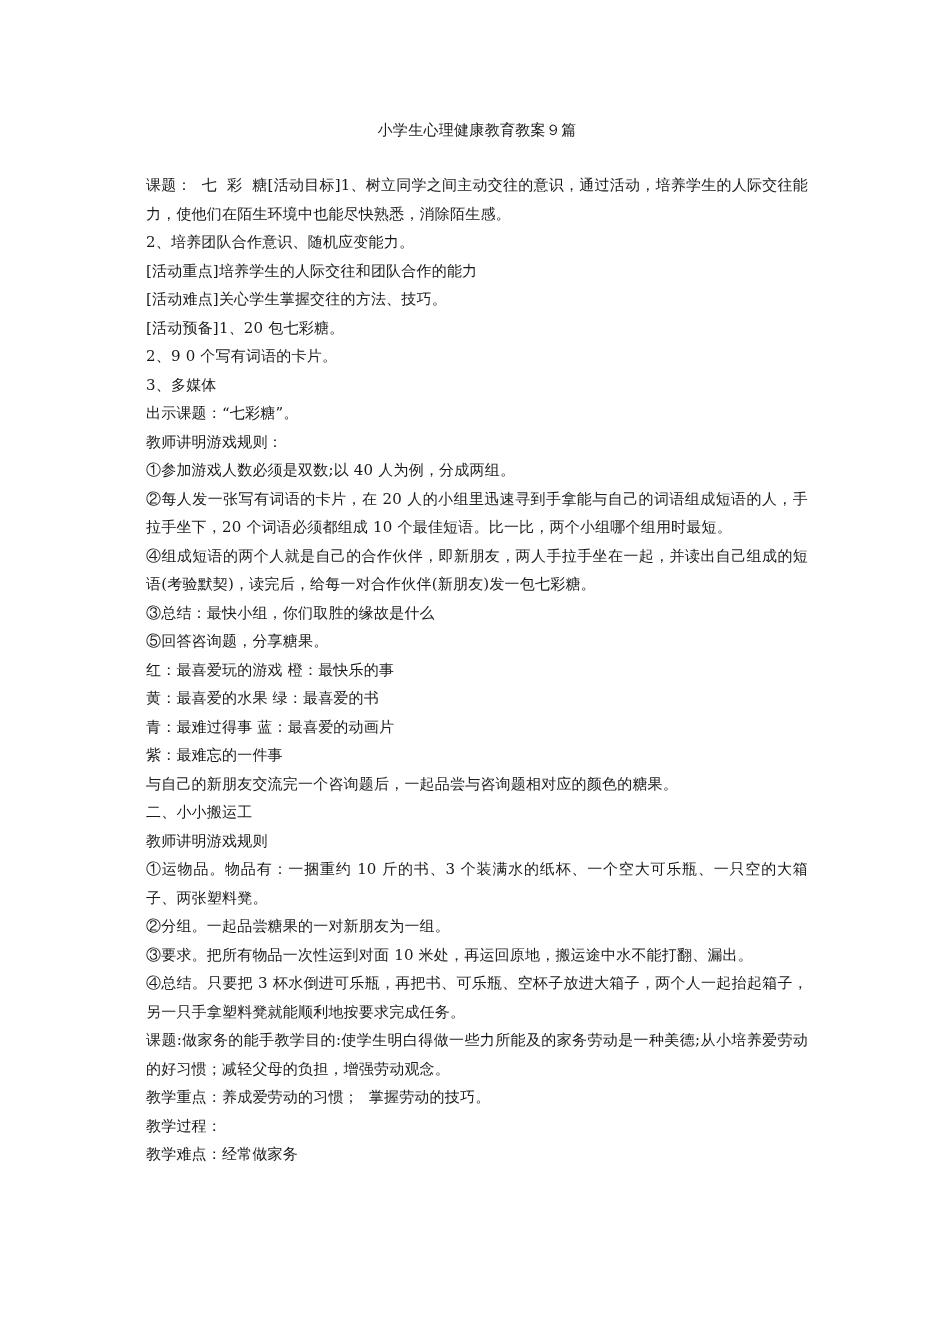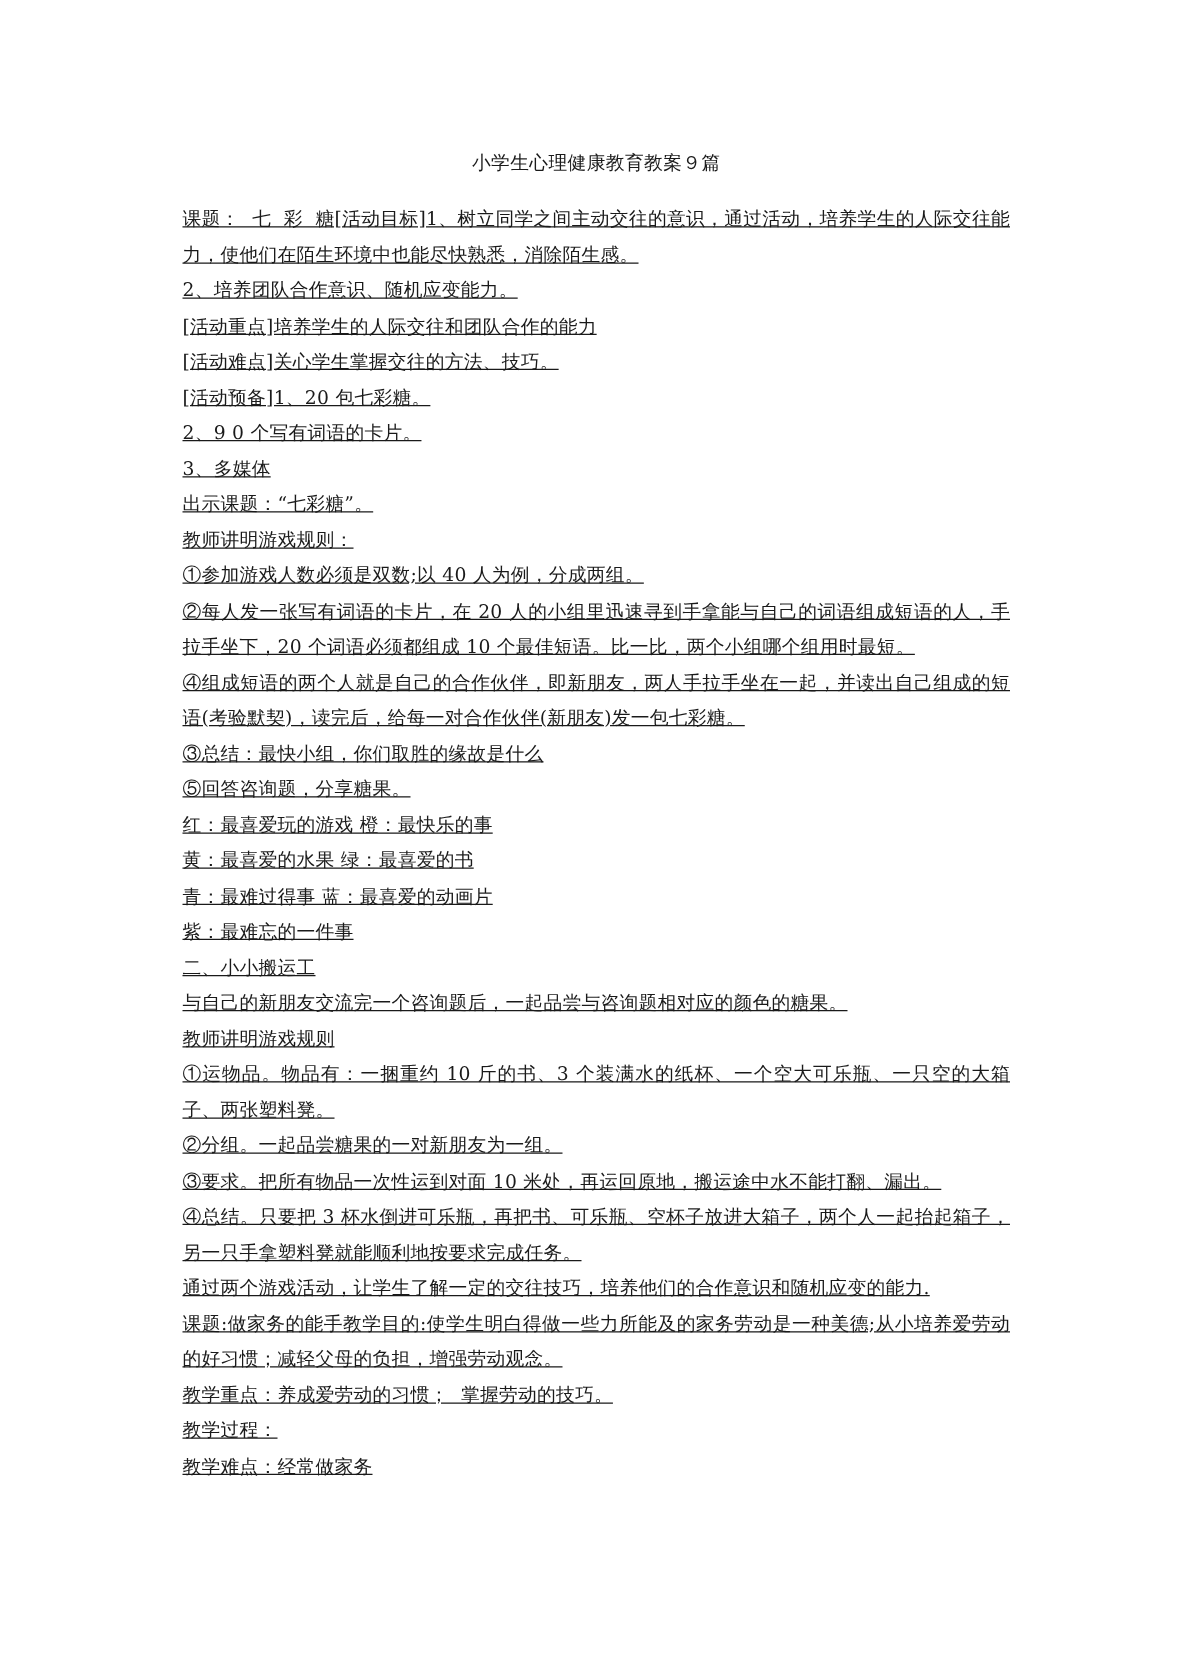--- a/index.html
+++ b/index.html
@@ -19,33 +19,32 @@
       position: absolute;
       left: 146px;
       top: 117px;
       width: 662px;
     }
     .title {
       text-align: center;
       font-size: 15px;
       line-height: 26px;
       height: 26px;
-      margin-bottom: 18px;
+      margin-bottom: 28px;
       letter-spacing: 0.3px;
     }
     .para {
       font-size: 15px;
       line-height: 28.5px;
       text-align: justify;
       text-justify: inter-character;
       letter-spacing: 0.2px;
       margin: 0;
       white-space: pre-wrap;
       word-break: break-all;
-      text-decoration: underline;
     }
   </style>
 </head>
 <body>
 
 <div class="page">
   <div class="title">小学生心理健康教育教案９篇</div>
   <div>
     <p class="para">课题：  七  彩  糖[活动目标]1、树立同学之间主动交往的意识，通过活动，培养学生的人际交往能力，使他们在陌生环境中也能尽快熟悉，消除陌生感。</p>
     <p class="para">2、培养团队合作意识、随机应变能力。</p>
@@ -58,26 +57,25 @@
     <p class="para">教师讲明游戏规则：</p>
     <p class="para">①参加游戏人数必须是双数;以 40 人为例，分成两组。</p>
     <p class="para">②每人发一张写有词语的卡片，在 20 人的小组里迅速寻到手拿能与自己的词语组成短语的人，手拉手坐下，20 个词语必须都组成 10 个最佳短语。比一比，两个小组哪个组用时最短。</p>
     <p class="para">④组成短语的两个人就是自己的合作伙伴，即新朋友，两人手拉手坐在一起，并读出自己组成的短语(考验默契)，读完后，给每一对合作伙伴(新朋友)发一包七彩糖。</p>
     <p class="para">③总结：最快小组，你们取胜的缘故是什么</p>
     <p class="para">⑤回答咨询题，分享糖果。</p>
     <p class="para">红：最喜爱玩的游戏 橙：最快乐的事</p>
     <p class="para">黄：最喜爱的水果 绿：最喜爱的书</p>
     <p class="para">青：最难过得事 蓝：最喜爱的动画片</p>
     <p class="para">紫：最难忘的一件事</p>
+    <p class="para">与自己的新朋友交流完一个咨询题后，一起品尝与咨询题相对应的颜色的糖果。</p>
     <p class="para">二、小小搬运工</p>
-    <p class="para">与自己的新朋友交流完一个咨询题后，一起品尝与咨询题相对应的颜色的糖果。</p>
     <p class="para">教师讲明游戏规则</p>
     <p class="para">①运物品。物品有：一捆重约 10 斤的书、3 个装满水的纸杯、一个空大可乐瓶、一只空的大箱子、两张塑料凳。</p>
     <p class="para">②分组。一起品尝糖果的一对新朋友为一组。</p>
     <p class="para">③要求。把所有物品一次性运到对面 10 米处，再运回原地，搬运途中水不能打翻、漏出。</p>
     <p class="para">④总结。只要把 3 杯水倒进可乐瓶，再把书、可乐瓶、空杯子放进大箱子，两个人一起抬起箱子，另一只手拿塑料凳就能顺利地按要求完成任务。</p>
-    <p class="para">通过两个游戏活动，让学生了解一定的交往技巧，培养他们的合作意识和随机应变的能力.</p>
     <p class="para">课题:做家务的能手教学目的:使学生明白得做一些力所能及的家务劳动是一种美德;从小培养爱劳动的好习惯；减轻父母的负担，增强劳动观念。</p>
     <p class="para">教学重点：养成爱劳动的习惯；  掌握劳动的技巧。</p>
     <p class="para">教学过程：</p>
     <p class="para">教学难点：经常做家务</p>
   </div>
 </div>
 
 </body></html>

